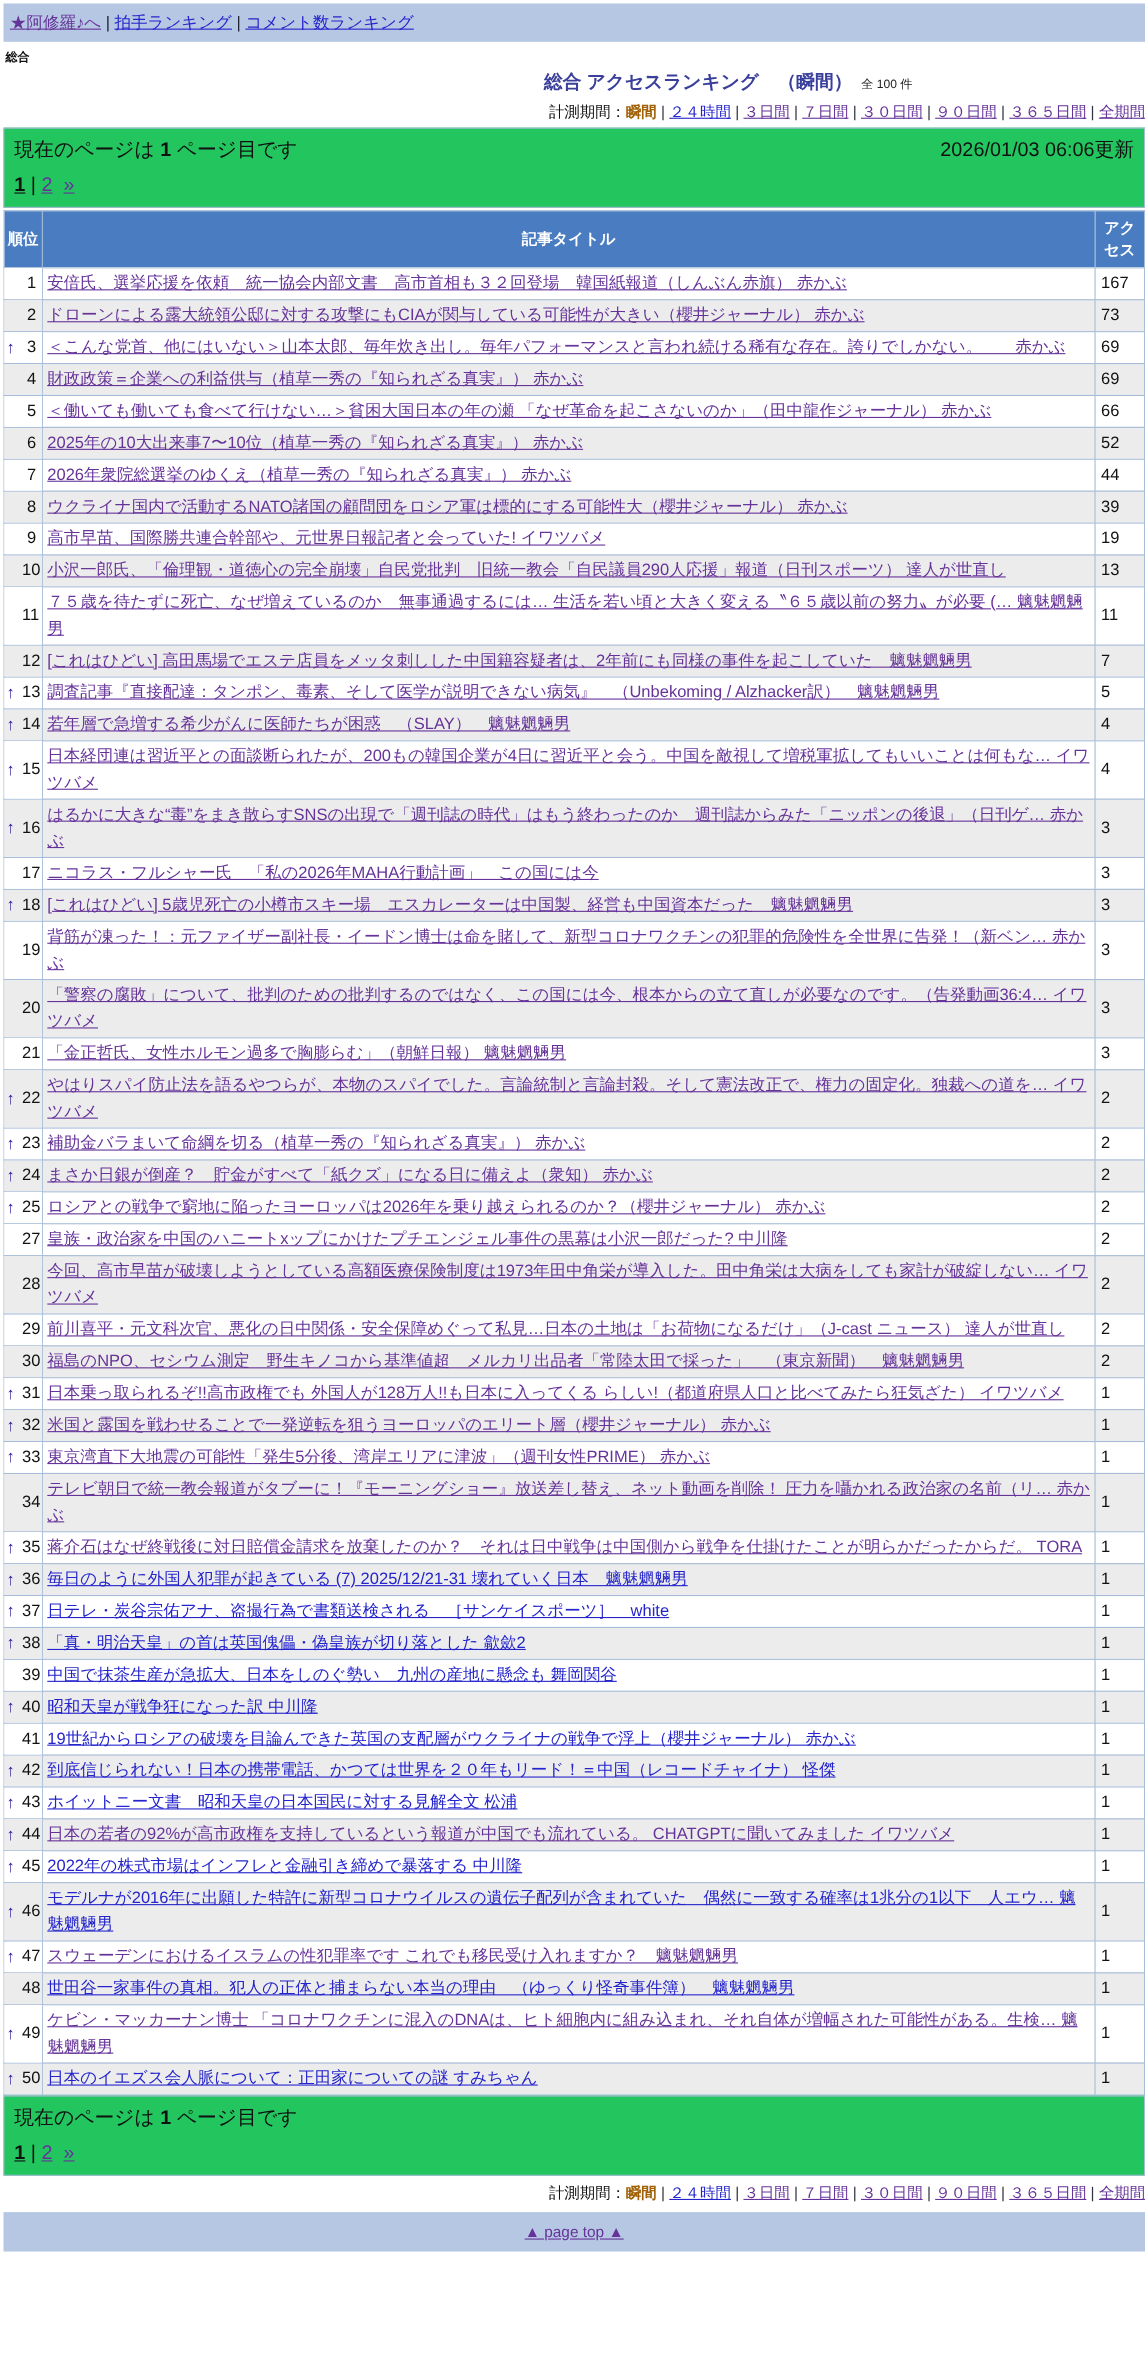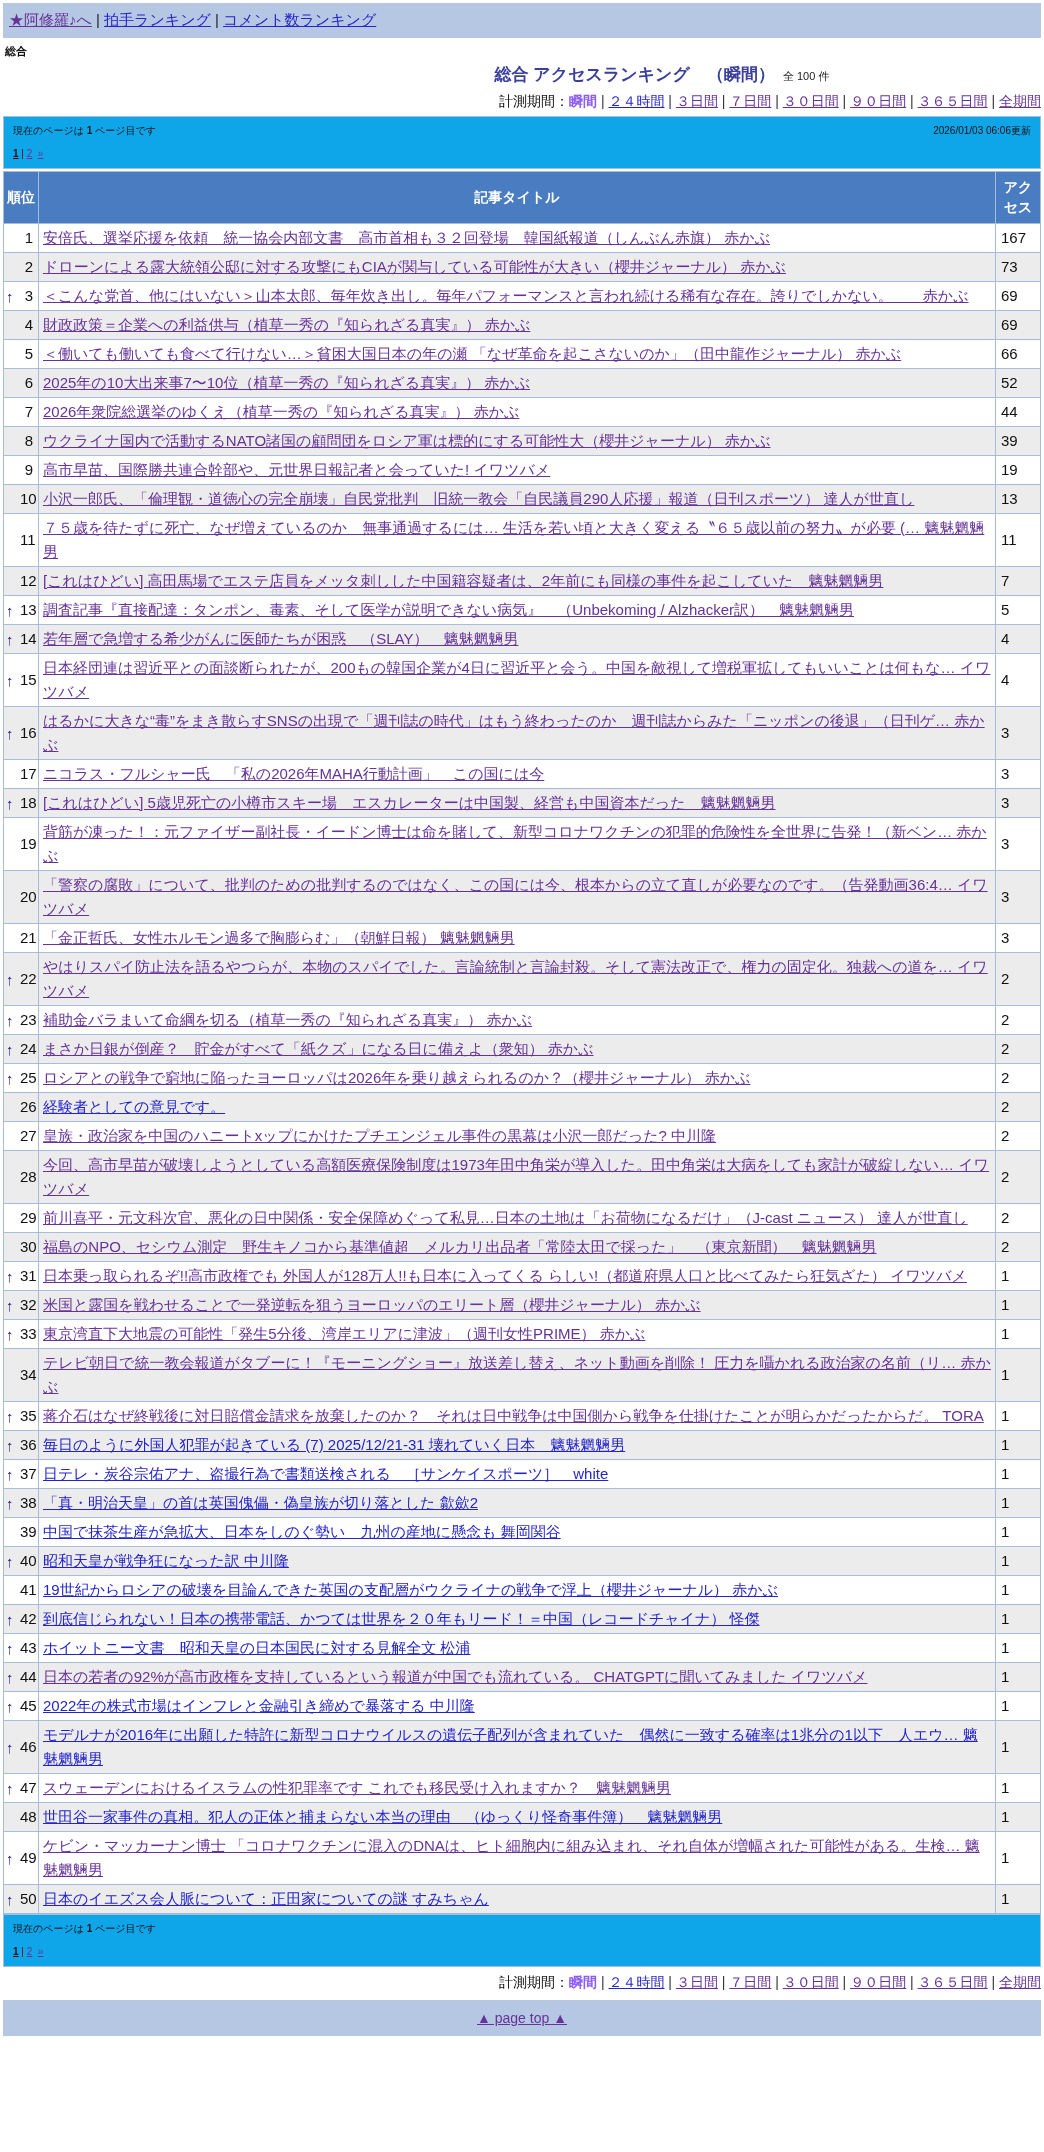--- a/index.html
+++ b/index.html
@@ -6,23 +6,23 @@
   body{margin:3px;width:1038px;font-family:"Liberation Sans",sans-serif;color:#111;}
   a{text-decoration:underline;cursor:pointer;}
   a.visited{color:#663399;margin-top:16px;}
   a.new{color:#2424cc;}
   .topbar{background:#b5c7e2;padding:8px 6px;font-size:15px;}
   .topbar .sep{color:#223;}
   .board-label{font-size:11px;font-weight:bold;margin:6px 2px 0 2px;color:#111;font-family:Liberation Serif, serif;}
   .title-line{text-align:center;padding-left:280px;margin-top:4px;font-size:17px;font-weight:bold;color:#3a3f9b;}
   .title-line .count{font-size:11px;color:#222;font-weight:normal;margin-left:8px;}
   .periodnav{text-align:right;font-size:14px;margin:7px 0 5px 0;color:#111;}
-  .periodnav b.current{color:#8b5cf6;}
+  .periodnav b.current{color:#a16207;}
   .periodnav .sep{color:#334;}
-  .pagerbox{background:#0ea5e9;border:1px solid #a6bcd8;padding:7px 9px 9px 9px;font-size:10px;margin-bottom:2px;}
+  .pagerbox{background:#22c55e;border:1px solid #a6bcd8;padding:7px 9px 9px 9px;font-size:18px;margin-bottom:2px;}
   .pager-line1{display:flex;justify-content:space-between;align-items:baseline;}
   .pager-links{margin-top:10px;}
   .pager-links b.current{color:#111;text-decoration:underline;}
   table.rank-table{width:100%;border-collapse:collapse;font-size:15px;table-layout:fixed;}
   table.rank-table th,table.rank-table td{border:1px solid #a6bcd8;}
   thead th{background:#4a7cc2;color:#fff;font-size:14px;font-weight:bold;padding:5px 2px;word-break:break-all;line-height:1.45;}
   th.rank-h{width:30px;}
   th.access-h{width:40px;}
   tr.even td{background:#ececec;}
   tr.odd td{background:#ffffff;}
@@ -188,25 +188,20 @@
       <tr class="even">
         <td class="rank"><span class="up">↑</span><span>24</span></td>
         <td class="titlecell"><a href="#" class="article visited">まさか日銀が倒産？　貯金がすべて「紙クズ」になる日に備えよ（衆知） 赤かぶ</a></td>
         <td class="access">2</td>
       </tr>
       <tr class="odd">
         <td class="rank"><span class="up">↑</span><span>25</span></td>
         <td class="titlecell"><a href="#" class="article visited">ロシアとの戦争で窮地に陥ったヨーロッパは2026年を乗り越えられるのか？（櫻井ジャーナル） 赤かぶ</a></td>
         <td class="access">2</td>
       </tr>
-      <tr class="even">
-        <td class="rank"><span>26</span></td>
-        <td class="titlecell"><a href="#" class="article new">経験者としての意見です。</a></td>
-        <td class="access">2</td>
-      </tr>
       <tr class="odd">
         <td class="rank"><span>27</span></td>
         <td class="titlecell"><a href="#" class="article visited">皇族・政治家を中国のハニートxップにかけたプチエンジェル事件の黒幕は小沢一郎だった? 中川隆</a></td>
         <td class="access">2</td>
       </tr>
       <tr class="even">
         <td class="rank"><span>28</span></td>
         <td class="titlecell"><a href="#" class="article visited">今回、高市早苗が破壊しようとしている高額医療保険制度は1973年田中角栄が導入した。田中角栄は大病をしても家計が破綻しない… イワツバメ</a></td>
         <td class="access">2</td>
       </tr>

